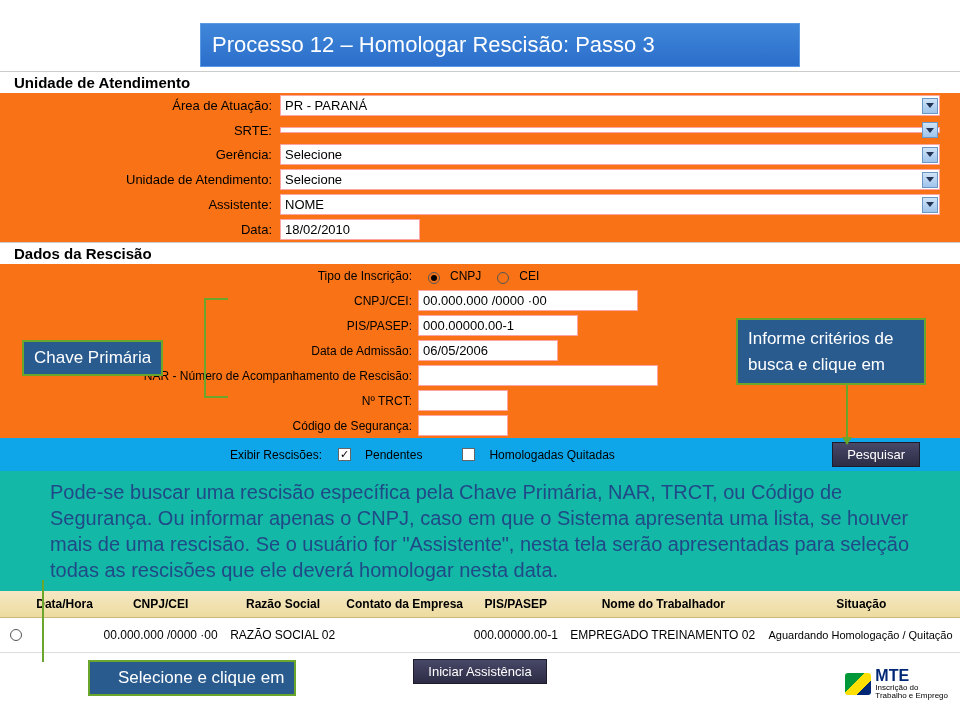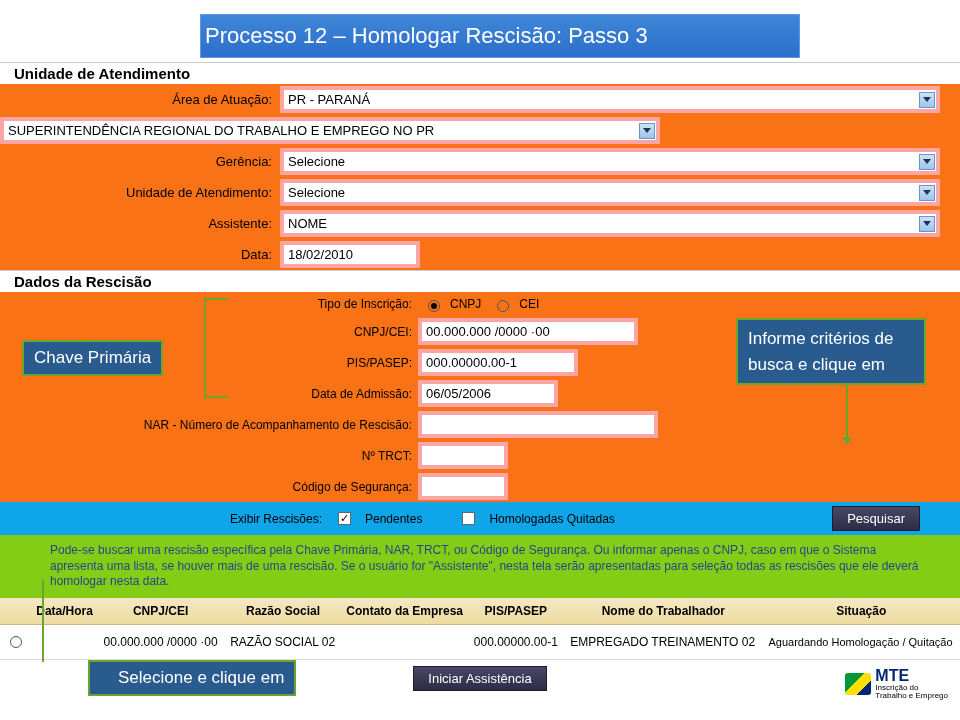--- a/index.html
+++ b/index.html
@@ -7,23 +7,23 @@
     width: 960px; height: 720px;
     font-family: Arial, Helvetica, sans-serif;
     background: #fff;
     font-size: 12px;
     position: relative;
     overflow: hidden;
   }
   .title-bar {
     background: linear-gradient(#3f87d9, #2c6ecb);
     color: #fff;
-    padding: 8px 4px;
+    padding: 8px 11px;
     font-size: 22px;
-    margin: 14px 160px 4px 200px;
+    margin: 23px 160px 4px 200px;
     border: 1px solid #5a9ae4;
   }
   .section-header {
     background: #fff;
     color: #000;
     font-weight: bold;
     font-size: 15px;
     padding: 2px 14px;
     border-top: 1px solid #ccc;
   }
@@ -41,21 +41,21 @@
     font-size: 13px;
     color: #000;
   }
   .val-col {
     flex: 1;
     display: flex;
     align-items: center;
     gap: 6px;
   }
   .select-box, .input-box {
-    border: 4px solid #fca5a5;
+    border: 1px solid #fca5a5;
     background: #fff;
     padding: 2px 4px;
     font-size: 13px;
     display: flex;
     align-items: center;
     justify-content: space-between;
     position: relative;
   }
   .select-box { width: 660px; }
   .select-chevron {
@@ -93,24 +93,24 @@
   }
   .bracket-top { top: 298px; left: 204px; height: 100px; }
   .green-arrow-down { position:absolute; top:355px; right:112px; width:2px; height:84px; background:#6aa52c;}
   .green-arrow-down::after{ content:"";position:absolute;bottom:-6px;left:-4px;width:0;height:0;border-left:5px solid transparent;border-right:5px solid transparent;border-top:8px solid #6aa52c;}
 
   .green-v-select { position:absolute; left:42px; top:580px; width:2px; height:82px; background:#6aa52c;}
   .green-v-select::before{content:"";position:absolute;top:0;left:0;width:2px;height:2px;}
 
   .helptext {
     color: #204a87;
-    font-size: 12px;
+    font-size: 20px;
     padding: 8px 40px 8px 50px;
     line-height: 1.3;
-    background:#84cc16;
+    background:#14b8a6;
   }
 
   .tbl { width: 100%; border-collapse: collapse; font-size: 12px;}
   .tbl th {
     background: linear-gradient(#f5e7c4,#eddc9f);
     color: #000;
     font-weight: bold;
     text-align: center;
     padding: 6px 4px;
     border-bottom: 1px solid #cbb77d;
@@ -172,23 +172,23 @@
 <div class="form-row">
   <div class="label-col">Área de Atuação:</div>
   <div class="val-col">
     <div class="select-box">
       <span>PR - PARANÁ</span>
       <span class="select-chevron"></span>
     </div>
   </div>
 </div>
 <div class="form-row">
-  <div class="val-col">
-    <div class="select-box">
-      <span>SUPERINTENDÊNCIA REGIONAL DO TRABALHO E EMPREGO NO PR</span>
+  <div class="label-col">SRTE:</div>
+  <div class="val-col">
+    <div class="select-box">
       <span class="select-chevron"></span>
     </div>
   </div>
 </div>
 <div class="form-row">
   <div class="label-col">Gerência:</div>
   <div class="val-col">
     <div class="select-box">
       <span>Selecione</span>
       <span class="select-chevron"></span>

